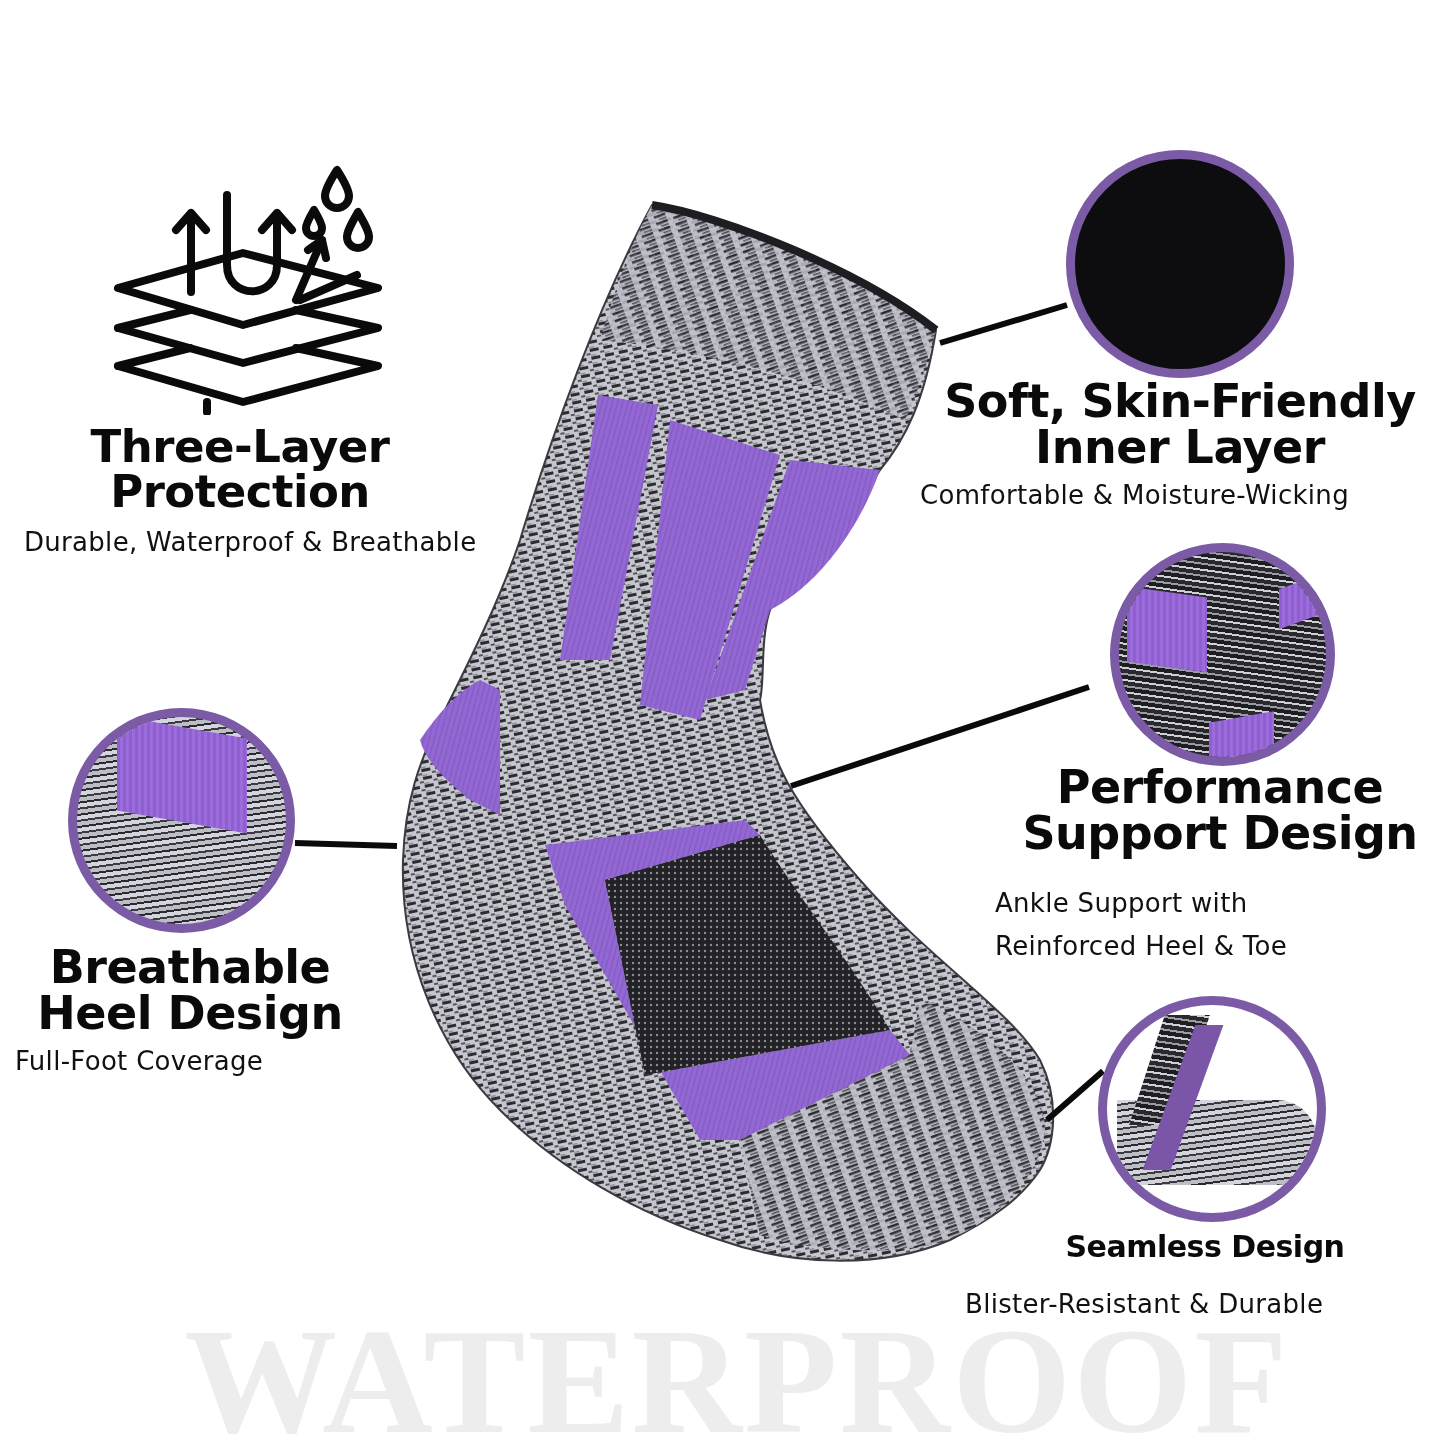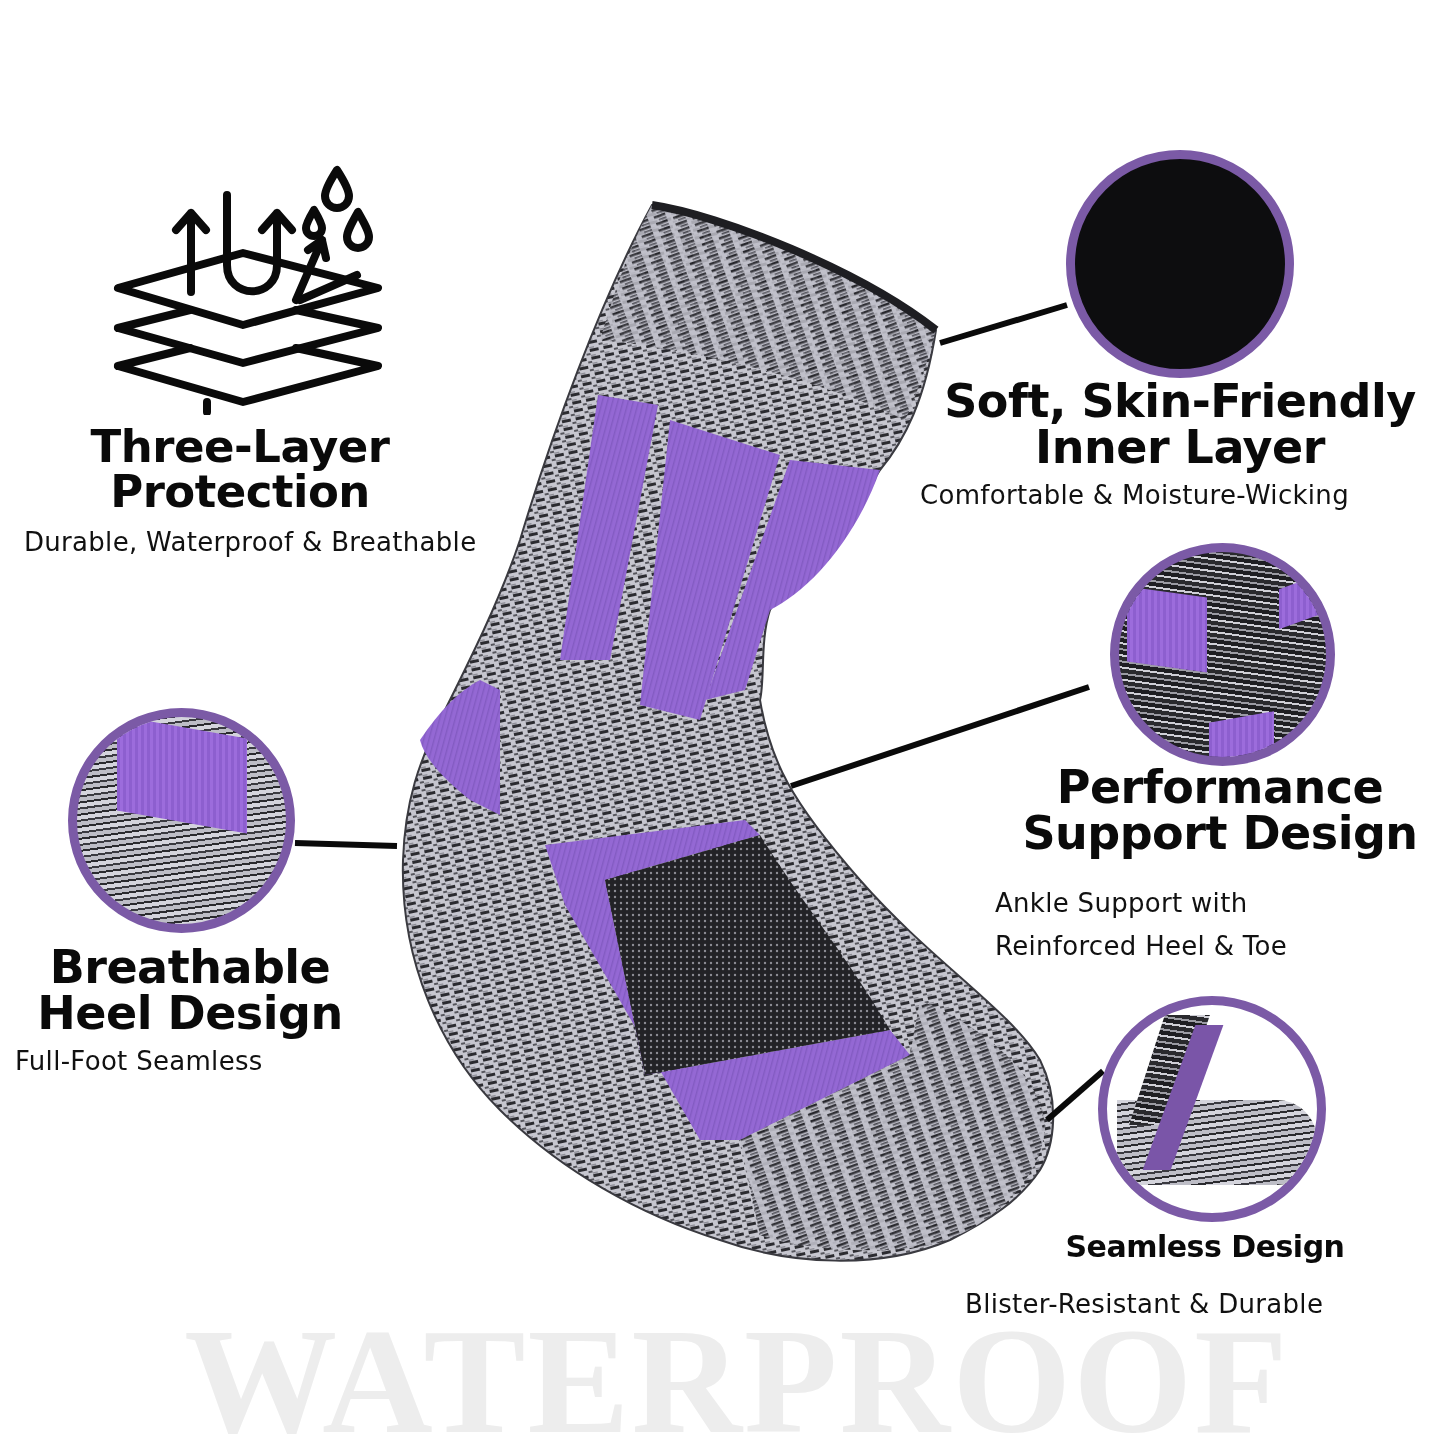--- a/index.html
+++ b/index.html
@@ -141,21 +141,21 @@
   <span style="display:block">Reinforced Heel &amp; Toe</span>
 </div>
 
 <div class="circle fabric-light" style="left:68px;top:708px;width:227px;height:225px;">
   <div class="purple-ribbed" style="position:absolute;left:40px;top:10px;width:130px;height:95px;transform:skewY(10deg);"></div>
 </div>
 <div class="title" style="left:15px;top:944px;width:350px;font-size:46px;">
   <span>Breathable</span>
   <span>Heel Design</span>
 </div>
-<div class="subtitle" style="left:15px;top:1046px;width:350px;font-size:26px;">Full-Foot Seamless</div>
+<div class="subtitle" style="left:15px;top:1046px;width:350px;font-size:26px;">Full-Foot Coverage</div>
 
 <div class="circle" style="left:1098px;top:996px;width:228px;height:226px;">
   <div class="fabric-light" style="position:absolute;left:10px;top:95px;width:200px;height:85px;border-radius:0 40px 40px 20px;"></div>
   <div class="fabric-dark" style="position:absolute;left:40px;top:10px;width:45px;height:110px;transform:skewX(-18deg);"></div>
   <div class="purple-ribbed" style="position:absolute;left:62px;top:20px;width:28px;height:145px;transform:skewX(-20deg);background:#7a55a8;"></div>
 </div>
 <div class="title" style="left:965px;top:1232px;width:480px;font-size:30px;">
   <span>Seamless Design</span>
 </div>
 <div class="subtitle" style="left:965px;top:1289px;width:500px;font-size:26px;">Blister-Resistant &amp; Durable</div>

